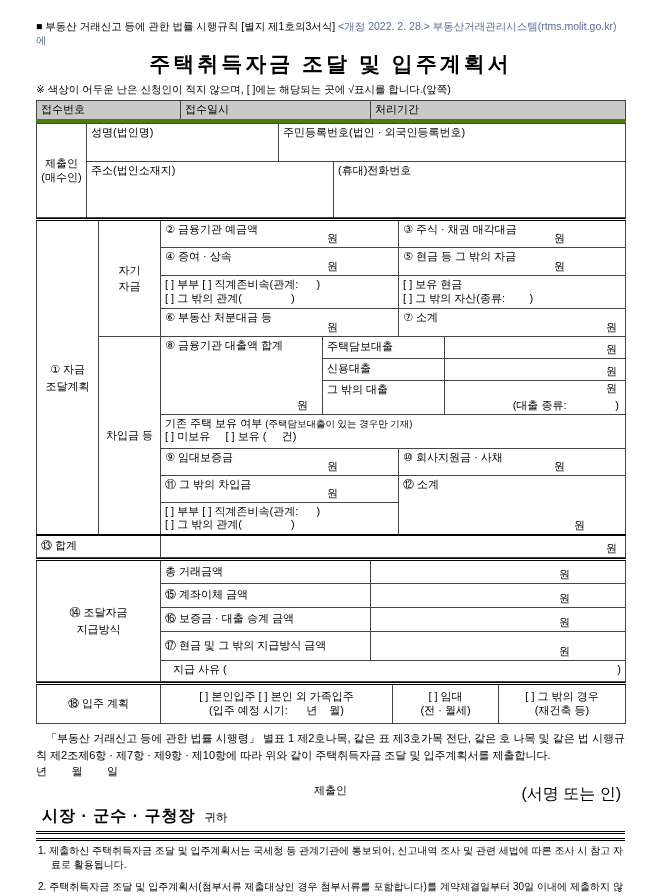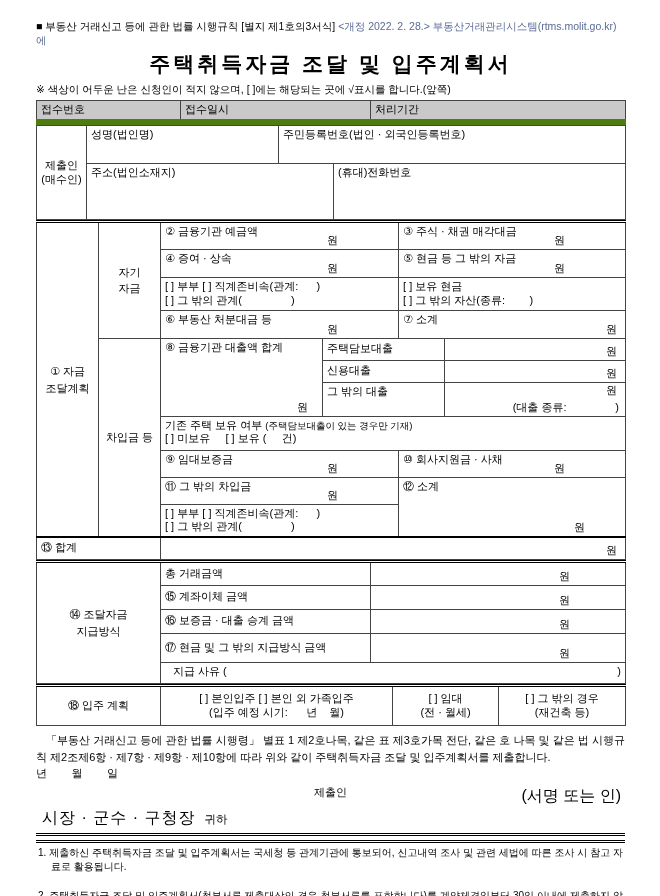--- a/index.html
+++ b/index.html
@@ -21,48 +21,48 @@
   .form-title { text-align:center; font-size:21px; font-weight:bold; letter-spacing:3px; margin:3px 0 5px; }
 
   .instruction-row { display:flex; justify-content:flex-start; font-size:10.5px; margin-bottom:3px; }
 
   
   table { border-collapse:collapse; width:589px; table-layout:fixed; }
   td { border:1px solid #444; vertical-align:top; padding:2px 4px; font-size:11px; line-height:1.25; overflow:hidden; }
   td.center { text-align:center; vertical-align:middle; }
   .shaded td { background:#c9c9c9; }
 
-  .thick-bottom { border-bottom:6px solid #4d7c0f; }
+  .thick-bottom { border-bottom:4px solid #4d7c0f; }
   .dbl-top { border-top:3px double #000; }
 
   
   .amt { position:relative; }
   .amt .won { position:absolute; bottom:1px; right:60px; }
   .amt .won.edge { right:8px; }
   .amt .won.mid { right:14px; }
   .amt .won.pay { right:55px; }
 
   .sec-label { text-align:center; vertical-align:middle; line-height:1.5; }
   .small-note { font-size:9.5px; }
   .reason-cell { display:flex; justify-content:space-between; }
 
   
   .declaration { margin-top:6px; line-height:1.55; text-align:justify; text-indent:10px; }
   .date-line { text-align:left; padding-right:45px; }
   .sign-line { position:relative; text-align:center; margin-top:4px; height:16px; }
   .sign-line .sign { position:absolute; right:4px; top:1px; font-size:16px; }
   .recipient-line { border-bottom:3px double #000; padding:5px 0 4px 6px; margin-top:2px; }
-  .recipient-line .big { font-size:16px; font-weight:normal; letter-spacing:1px; }
+  .recipient-line .big { font-size:16px; font-weight:bold; letter-spacing:1px; }
   .recipient-line .suffix { font-size:11.5px; margin-left:6px; }
 
   
   .notice-box { border-top:3px double #000; border-bottom:1px solid #000; margin-top:4px; }
   .notice-bar { background:#b9b9b9; border-bottom:1px solid #000; text-align:center; font-size:11px; padding:1px 0; }
   .notice-list { padding:3px 2px 4px 2px; }
-  .notice-item { font-size:10px; line-height:1.45; text-align:justify; padding-left:13px; text-indent:-13px; margin-bottom:14px; }
+  .notice-item { font-size:10px; line-height:1.45; text-align:justify; padding-left:13px; text-indent:-13px; margin-bottom:7px; }
 </style>
 </head>
 <body>
 
 <div class="top-notice">
   <span>■ 부동산 거래신고 등에 관한 법률 시행규칙 [별지 제1호의3서식]</span>
   <span class="muted">&lt;개정 2022. 2. 28.&gt;</span>
   <span class="muted">부동산거래관리시스템(rtms.molit.go.kr)에</span>
 </div>
 

